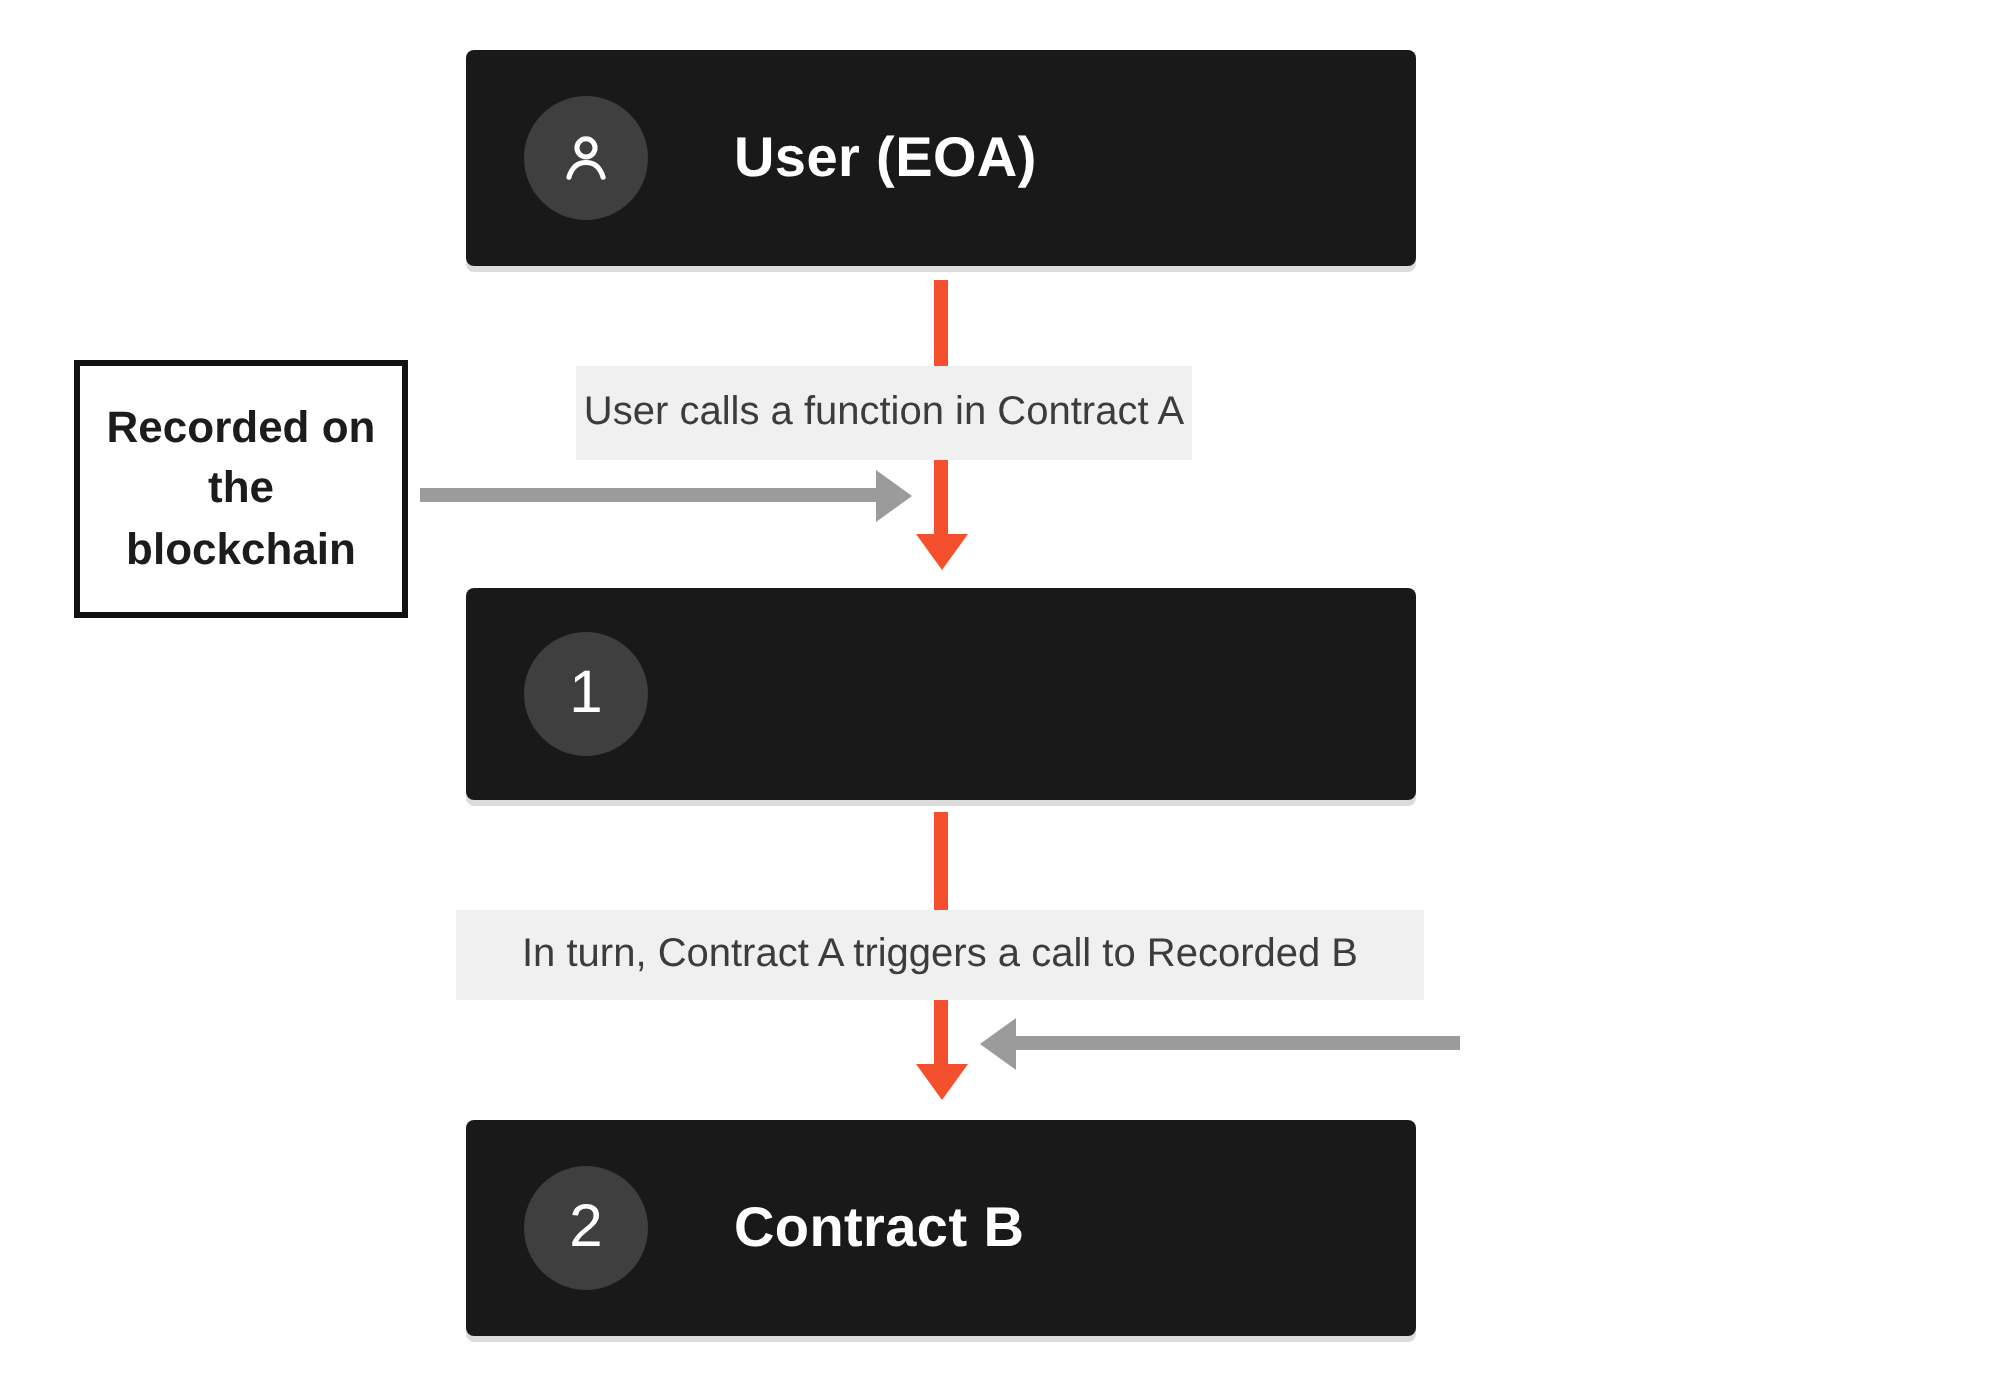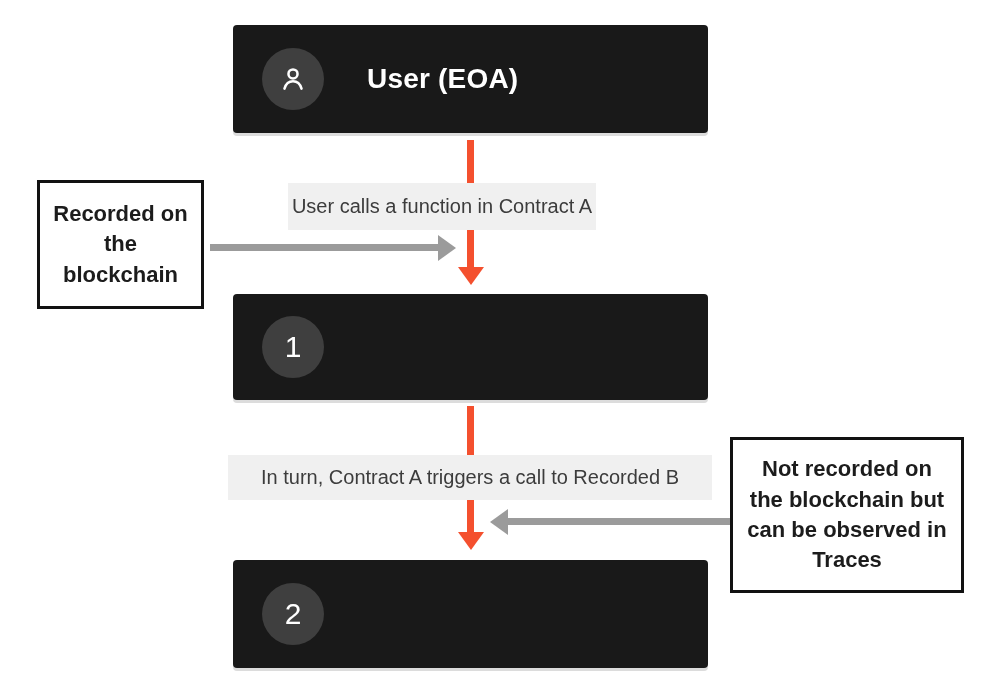--- a/index.html
+++ b/index.html
@@ -171,21 +171,19 @@
   <div class="annotation annotation-left">
     <span>Recorded on the blockchain</span>
   </div>
 
   <div class="node node-contract-a">
     <div class="badge">1</div>
   </div>
 
   <div class="edge-label edge-label-2">In turn, Contract A triggers a call to Recorded B</div>
 
-  <div class="annotation annotation-right">
-    <span>Not recorded on the blockchain but can be observed in Traces</span>
-  </div>
 
   <div class="node node-contract-b">
     <div class="badge">2</div>
+    <div class="node-label">Contract B</div>
   </div>
 
 </div>
 
 </body></html>

